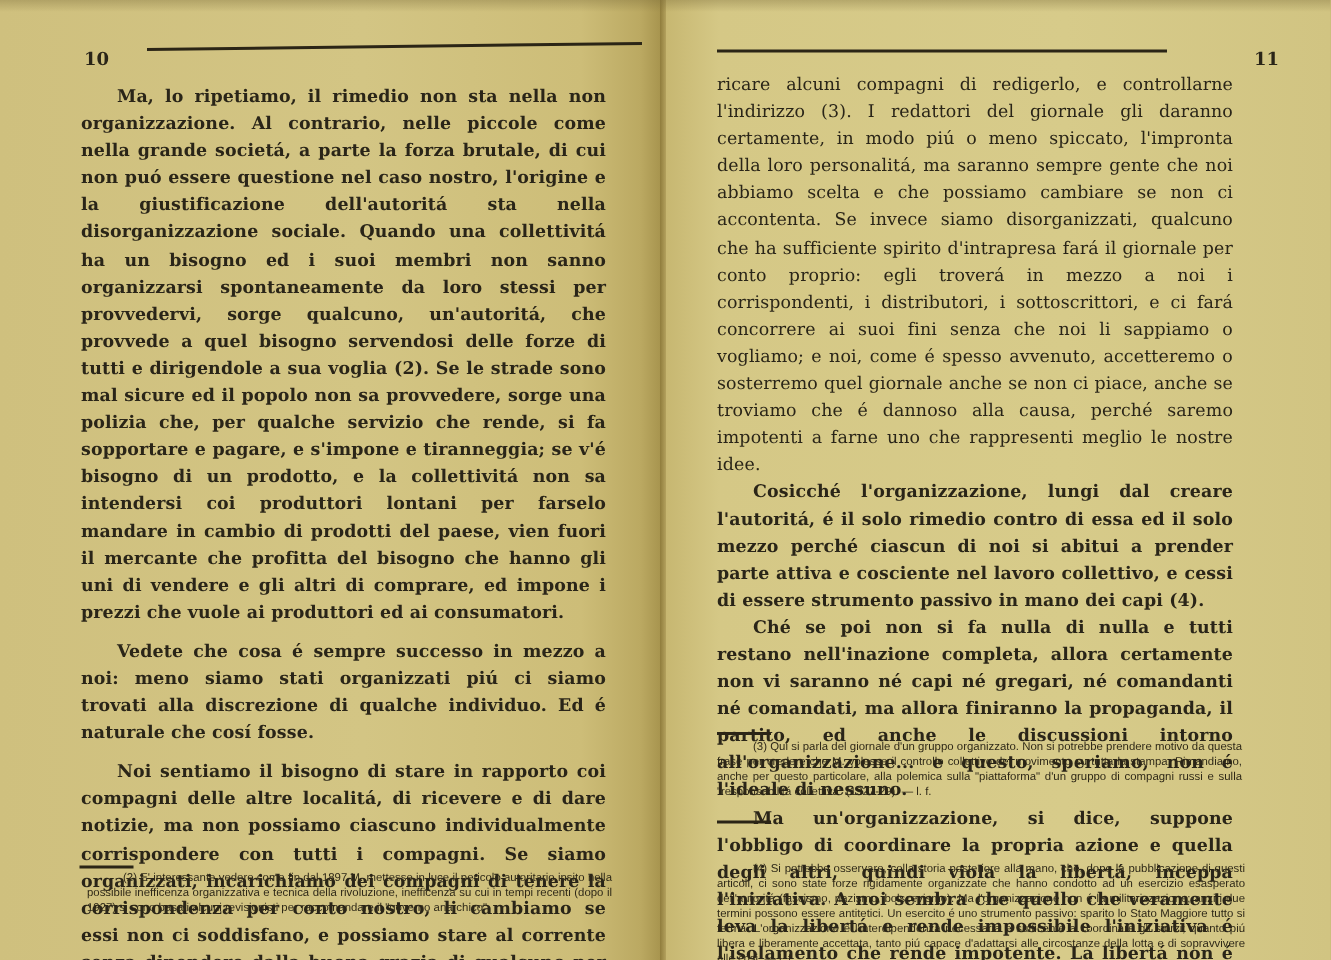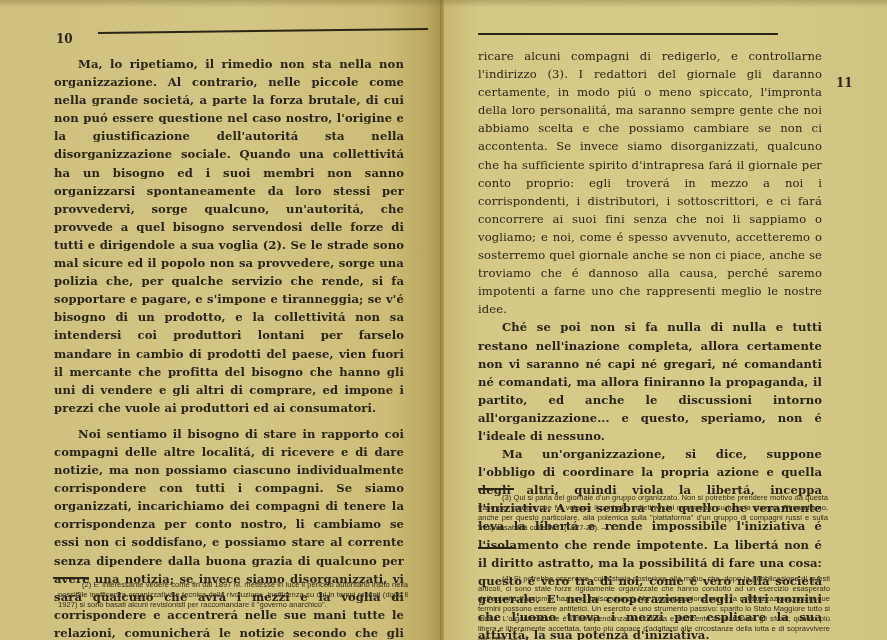--- a/index.html
+++ b/index.html
@@ -26,21 +26,21 @@
     }
     .page-right {
       width: 443px;
       background: linear-gradient(90deg, #c7b771 0%, #d5c886 8%, #d7cb8a 60%, #d1c482 100%);
     }
     .page-number {
       position: absolute; top: 32px;
       font-size: 12px; font-weight: bold; color: #2a2518;
     }
     .pn-left { left: 56px; }
-    .pn-right { left: 836px; margin-top: 44px; }
+    .pn-right { left: 836px; }
     .header-rule {
       position: absolute; height: 2px; background: #2b2516;
     }
     .hr-left { left: 98px; top: 30px; width: 330px; transform: rotate(-0.7deg); }
     .hr-right { left: 494px; top: 33px; width: 300px; }
     .body-text {
       position: absolute;
       font-size: 11.6px; line-height: 18.1px;
       text-align: justify;
       letter-spacing: 0.1px;
@@ -72,36 +72,38 @@
   </style>
 </head>
 <body>
 
 <div class="spread">
   <div class="page page-left">
     <div class="page-number pn-left">10</div>
     <div class="header-rule hr-left"></div>
     <div class="body-text left-body">
       <p class="indent">Ma, lo ripetiamo, il rimedio non sta nella non organizzazione. Al contrario, nelle piccole come nella grande societá, a parte la forza brutale, di cui non puó essere questione nel caso nostro, l'origine e la giustificazione dell'autoritá sta nella disorganizzazione sociale. Quando una collettivitá ha un bisogno ed i suoi membri non sanno organizzarsi spontaneamente da loro stessi per provvedervi, sorge qualcuno, un'autoritá, che provvede a quel bisogno servendosi delle forze di tutti e dirigendole a sua voglia (2). Se le strade sono mal sicure ed il popolo non sa provvedere, sorge una polizia che, per qualche servizio che rende, si fa sopportare e pagare, e s'impone e tiranneggia; se v'é bisogno di un prodotto, e la collettivitá non sa intendersi coi produttori lontani per farselo mandare in cambio di prodotti del paese, vien fuori il mercante che profitta del bisogno che hanno gli uni di vendere e gli altri di comprare, ed impone i prezzi che vuole ai produttori ed ai consumatori.</p>
+      <p class="indent gap">Vedete che cosa é sempre successo in mezzo a noi: meno siamo stati organizzati piú ci siamo trovati alla discrezione di qualche individuo. Ed é naturale che cosí fosse.</p>
       <p class="indent gap">Noi sentiamo il bisogno di stare in rapporto coi compagni delle altre localitá, di ricevere e di dare notizie, ma non possiamo ciascuno individualmente corrispondere con tutti i compagni. Se siamo organizzati, incarichiamo dei compagni di tenere la corrispondenza per conto nostro, li cambiamo se essi non ci soddisfano, e possiamo stare al corrente senza dipendere dalla buona grazia di qualcuno per avere una notizia; se invece siamo disorganizzati, vi sará qualcuno che avrá i mezzi e la voglia di corrispondere e accentrerá nelle sue mani tutte le relazioni, comunicherá le notizie secondo che gli pare ed a chi gli pare, e, se ha attivitá ed intelligenza sufficienti, riuscirá a nostra insaputa a dare al movimento l'indirizzo che vuole senza che a noi, alla massa del partito, resti alcun mezzo di controllo, e senza che nessuno abbia il diritto di lagnarsi, poiché quell'individuo agisce per conto suo, senza mandato di alcuno e senza dover rendere conto ad alcuno del proprio operato.</p>
 
     </div>
     <div class="footnote-rule fr-left"></div>
     <div class="footnote fn-left">
       <p class="indent">(2)  E' interessante vedere come fin dal 1897 M. mettesse in luce il pericolo autoritario insito nella possibile inefficenza organizzativa e tecnica della rivoluzione, inefficenza su cui in tempi recenti (dopo il 1927) si sono basati alcuni revisionisti per raccomandare il "governo anarchico".</p>
     </div>
   </div>
 
   <div class="gutter"></div>
 
   <div class="page page-right">
     <div class="page-number pn-right" style="left:392px;">11</div>
     <div class="header-rule hr-right" style="left:34px;"></div>
     <div class="body-text right-body" style="left:34px;">
       <p>ricare alcuni compagni di redigerlo, e controllarne l'indirizzo (3). I redattori del giornale gli daranno certamente, in modo piú o meno spiccato, l'impronta della loro personalitá, ma saranno sempre gente che noi abbiamo scelta e che possiamo cambiare se non ci accontenta. Se invece siamo disorganizzati, qualcuno che ha sufficiente spirito d'intrapresa fará il giornale per conto proprio: egli troverá in mezzo a noi i corrispondenti, i distributori, i sottoscrittori, e ci fará concorrere ai suoi fini senza che noi li sappiamo o vogliamo; e noi, come é spesso avvenuto, accetteremo o sosterremo quel giornale anche se non ci piace, anche se troviamo che é dannoso alla causa, perché saremo impotenti a farne uno che rappresenti meglio le nostre idee.</p>
+      <p class="indent">Cosicché l'organizzazione, lungi dal creare l'autoritá, é il solo rimedio contro di essa ed il solo mezzo perché ciascun di noi si abitui a prender parte attiva e cosciente nel lavoro collettivo, e cessi di essere strumento passivo in mano dei capi (4).</p>
       <p class="indent">Ché se poi non si fa nulla di nulla e tutti restano nell'inazione completa, allora certamente non vi saranno né capi né gregari, né comandanti né comandati, ma allora finiranno la propaganda, il partito, ed anche le discussioni intorno all'organizzazione... e questo, speriamo, non é l'ideale di nessuno.</p>
       <p class="indent">Ma un'organizzazione, si dice, suppone l'obbligo di coordinare la propria azione e quella degli altri, quindi viola la libertá, inceppa l'iniziativa. A noi sembra che quello che veramente leva la libertá e rende impossibile l'iniziativa é l'isolamento che rende impotente. La libertá non é il diritto astratto, ma la possibilitá di fare una cosa: questo é vero tra di noi, come é vero nella societá generale. E' nella cooperazione degli altri uomini che l'uomo trova i mezzi per esplicare la sua attivitá, la sua potenza d'iniziativa.</p>
 
     </div>
     <div class="footnote-rule fr-right-1" style="left:34px;"></div>
     <div class="footnote fn-right-3" style="left:34px; width:350px;">
       <p class="indent">(3) Qui si parla del giornale d'un gruppo organizzato. Non si potrebbe prendere motivo da questa frase per credere che M. volesse il controllo collettivo del movimento su tutta la stampa. Rimandiamo, anche per questo particolare, alla polemica sulla "piattaforma" d'un gruppo di compagni russi e sulla "responsabilitá collettiva" (1927-29). — l. f.</p>
     </div>
     <div class="footnote-rule fr-right-2" style="left:34px;"></div>
     <div class="footnote fn-right-4" style="left:34px; width:352px;">

